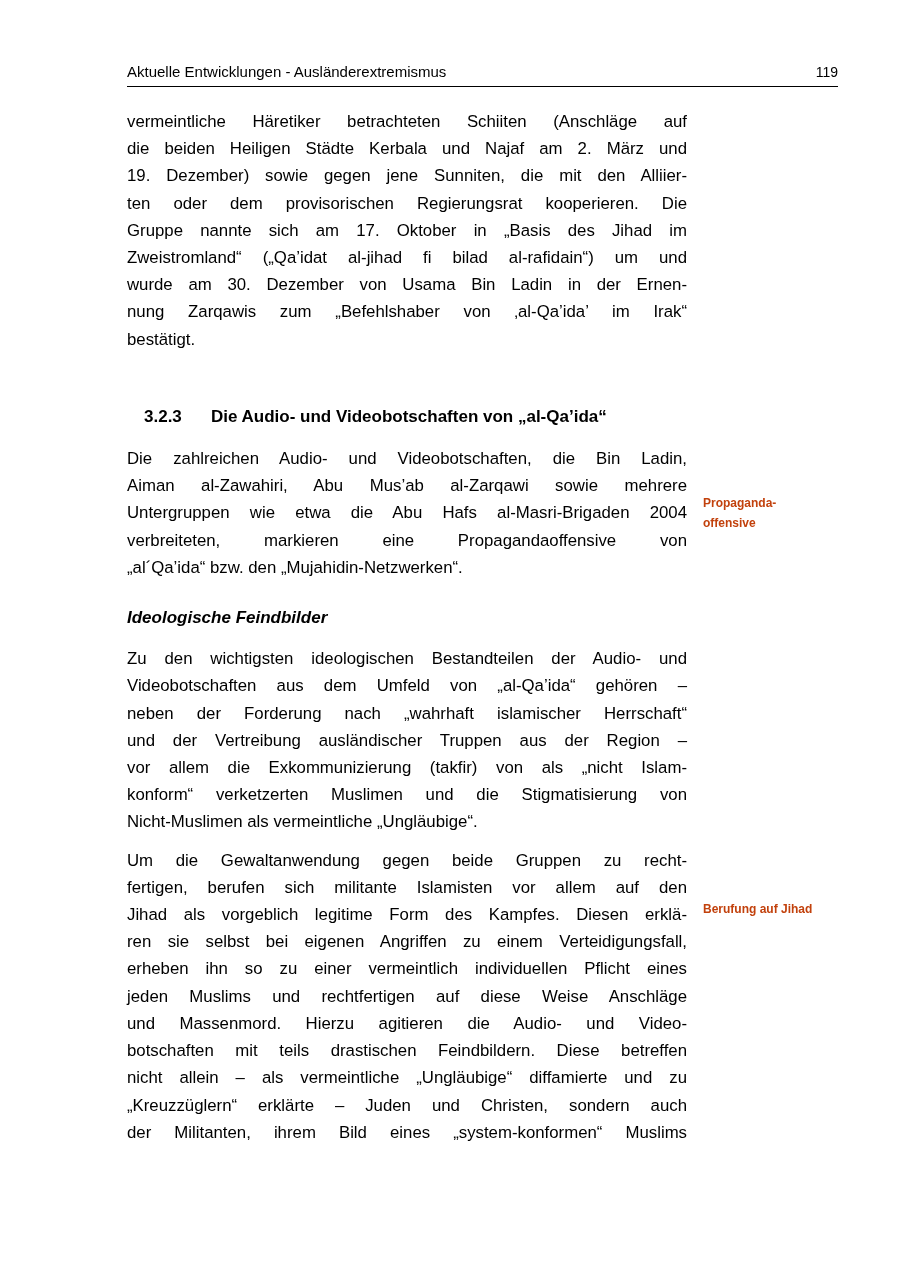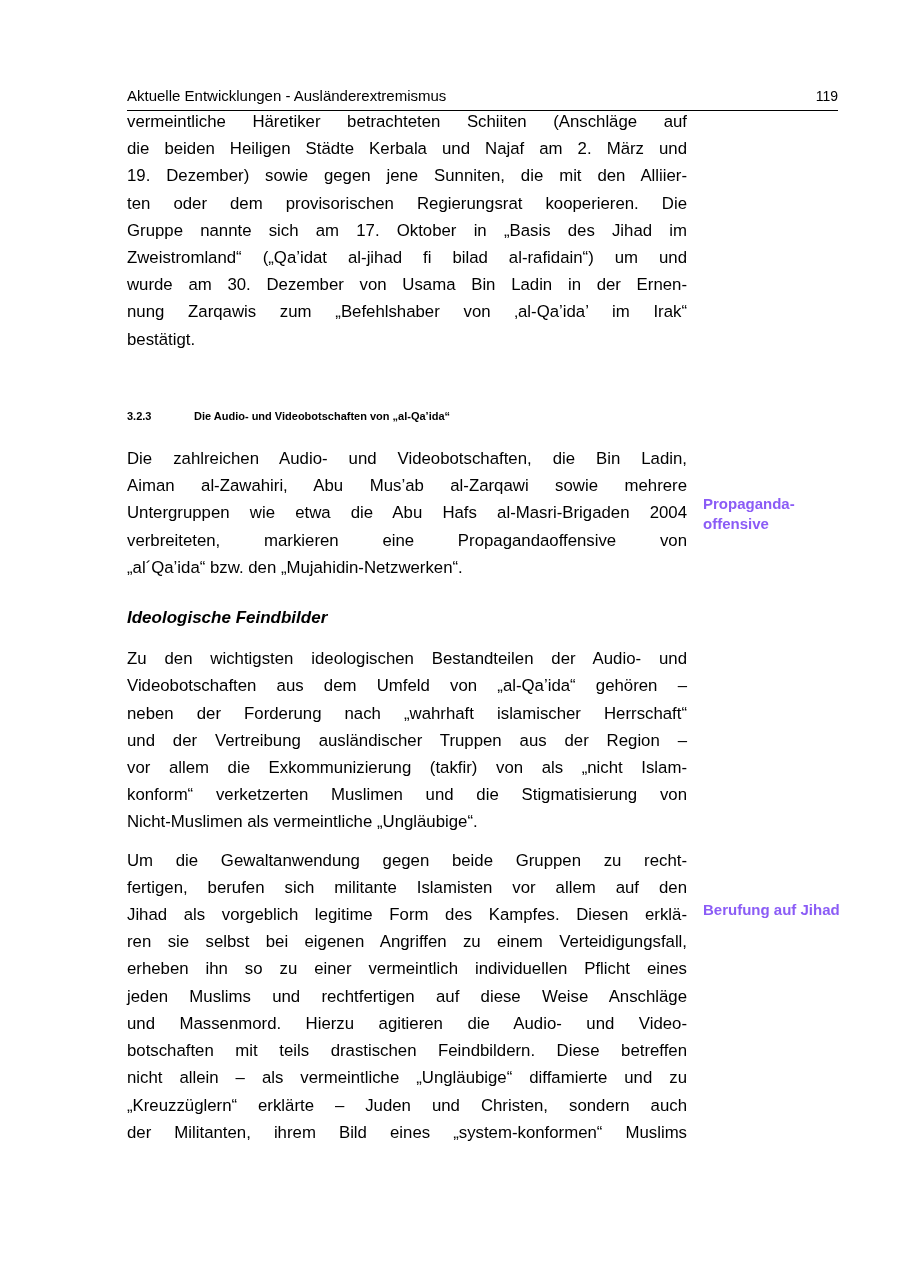--- a/index.html
+++ b/index.html
@@ -18,21 +18,20 @@
   .header {
     position: absolute;
     left: 127px;
     top: 63px;
     width: 711px;
     display: flex;
     justify-content: space-between;
     align-items: flex-start;
     border-bottom: 1px solid #000;
     padding-bottom: 5px;
-    margin-top: 24px;
   }
   .header-title { font-size: 15px; line-height: 18px; }
   .page-number  { font-size: 14px; line-height: 18px; }
 
   
   .main {
     position: absolute;
     left: 127px;
     top: 108px;
     width: 560px;
@@ -45,24 +44,25 @@
     text-align: justify;
     text-align-last: justify;
   }
   .para .line.last {
     text-align-last: left;
   }
 
   .h323 {
     margin-top: 50px;
     margin-bottom: 0;
-    font-size: 11px;
+    font-size: 17px;
     font-weight: bold;
     line-height: 27.2px;
     white-space: nowrap;
+    margin-left: 17px;
   }
   .h323 .h-num {
     display: inline-block;
     width: 67px;
   }
 
   .p2 { margin-top: 15px; }
 
   .sub {
     margin-top: 23px;
@@ -73,25 +73,25 @@
     line-height: 27.2px;
   }
 
   .p4 { margin-top: 11px; }
 
   
   .margin-note {
     position: absolute;
     left: 703px;
     width: 170px;
-    font-size: 15px;
+    font-size: 12px;
     font-weight: bold;
     line-height: 19.5px;
     white-space: pre-line;
-    color: #8b5cf6;
+    color: #c2410c;
   }
   .note-propaganda { top: 494px; }
   .note-jihad      { top: 900px; }
 </style>
 </head>
 <body>
 
 <div class="page">
 
   <header class="header">

